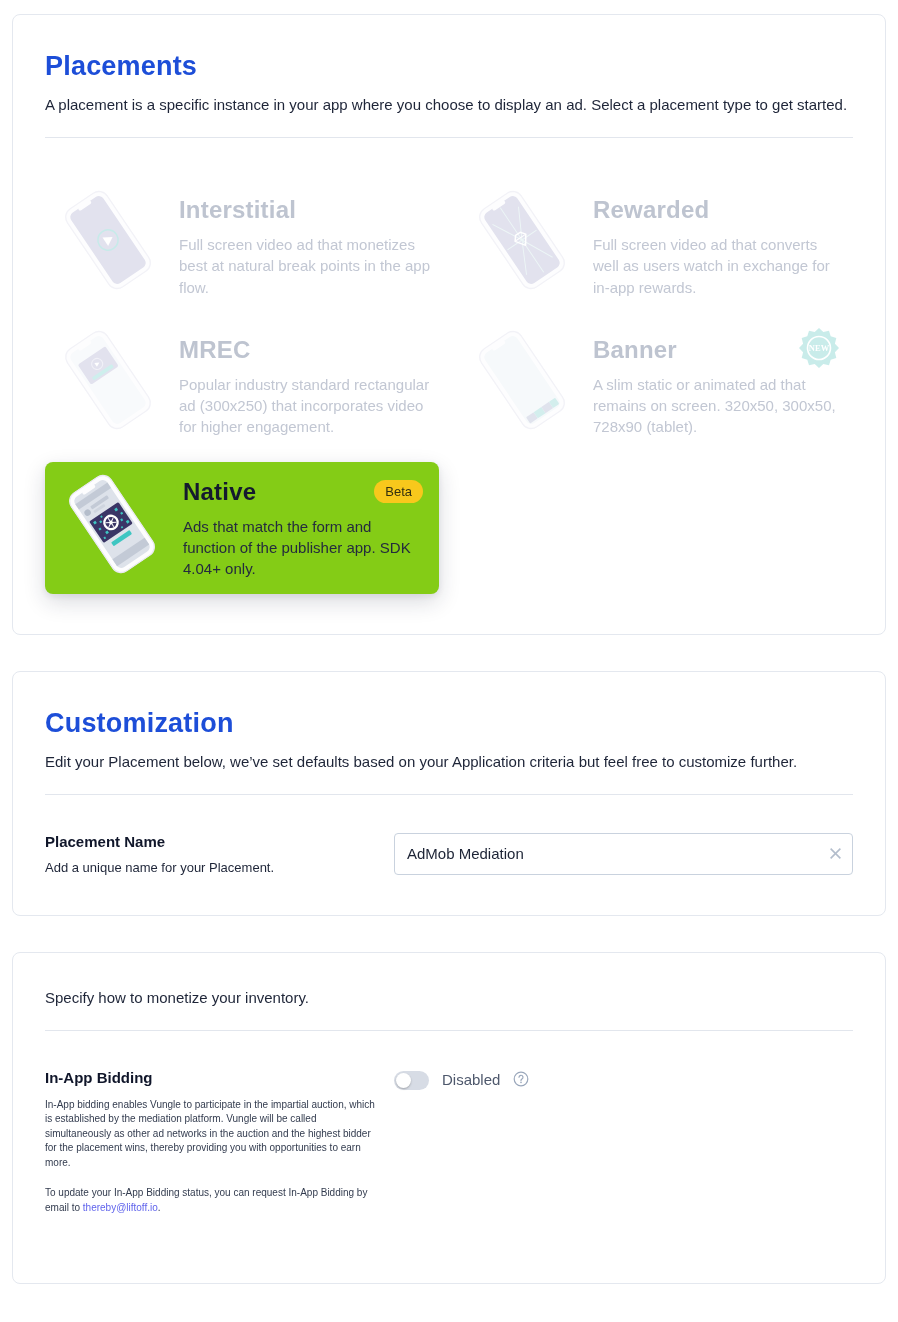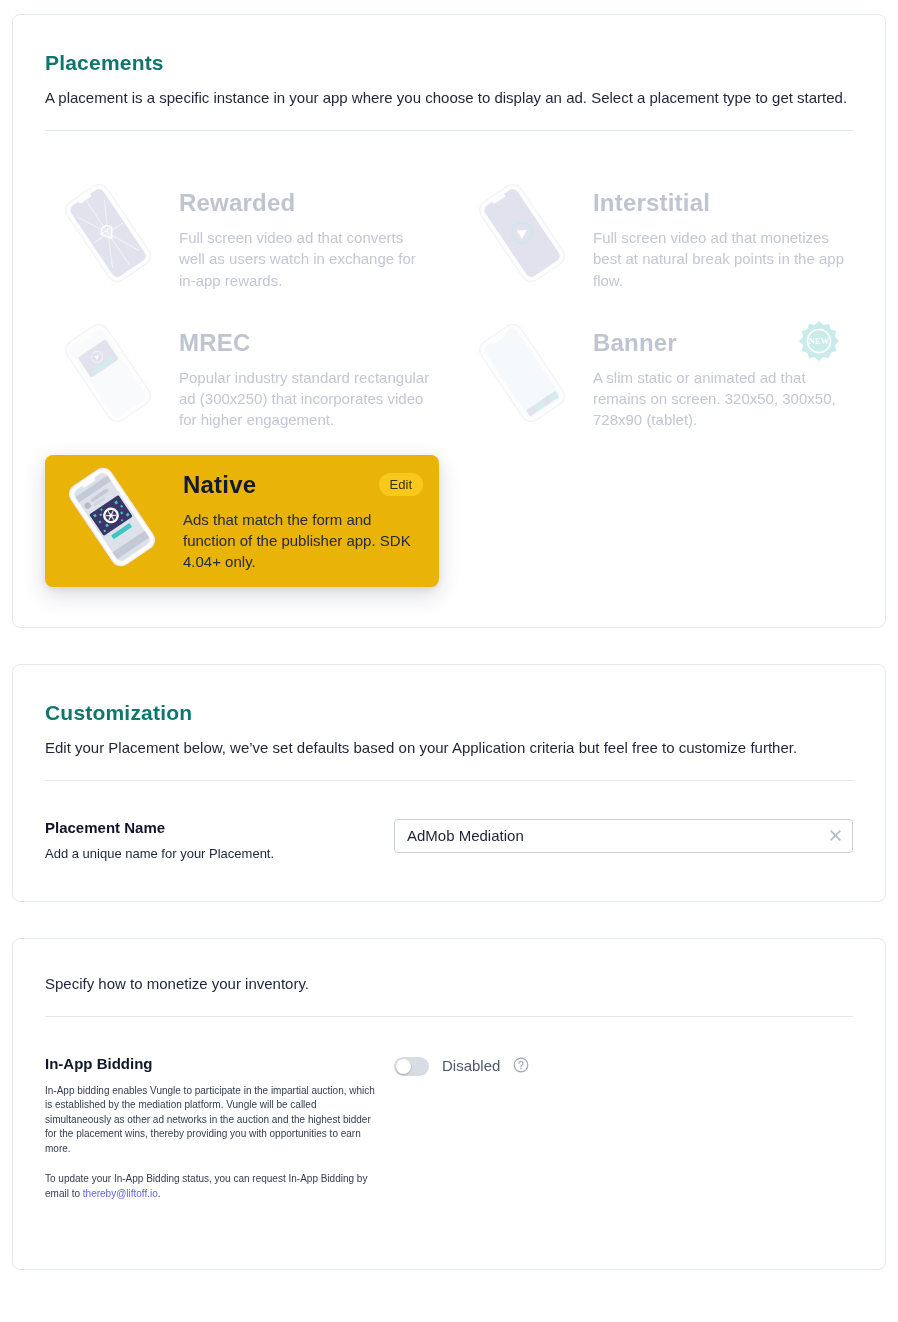--- a/index.html
+++ b/index.html
@@ -13,23 +13,23 @@
 
   
   .card {
     background: #fff;
     border: 1px solid #e4e8ef;
     border-radius: 8px;
     padding: 36px 32px 40px;
     margin-bottom: 36px;
   }
   .card h1 {
-    font-size: 21px;
+    font-size: 27px;
     font-weight: 700;
-    color: #0f766e;
+    color: #1d4ed8;
     letter-spacing: .2px;
     margin-bottom: 14px;
   }
   .card-sub { font-size: 15px; color: #1e2538; margin-bottom: 24px; }
   .divider { border: none; border-top: 1px solid #e2e6ed; }
 
   
   .type-grid {
     margin-top: 44px;
     display: grid;
@@ -47,21 +47,21 @@
   .type-item.faded .illu { opacity: .5; }
   .type-title {
     font-size: 24px;
     font-weight: 700;
     letter-spacing: .2px;
     margin: 8px 0 10px;
   }
   .muted-title { color: #bec4d0; }
   .type-desc { font-size: 15px; line-height: 1.42; color: #c2c7d3; max-width: 252px; }
   .type-item.selected {
-    background: #eab308;
+    background: #84cc16;
     border-radius: 8px;
     box-shadow: 0 8px 22px rgba(25,31,58,.16), 0 2px 6px rgba(25,31,58,.08);
     padding: 10px 16px 14px 8px;
   }
   .type-item.selected .type-title { color: #141a2e; margin-top: 6px; }
   .type-item.selected .type-desc { color: #242b3e; max-width: 258px; }
   .title-row { display: flex; align-items: flex-start; justify-content: space-between; }
   .beta-badge {
     background: #f8c81c;
     color: #33300f;
@@ -88,21 +88,21 @@
   
   .field-row { margin-top: 38px; display: flex; align-items: flex-start; }
   .field-left { width: 349px; min-width: 349px; padding-right: 14px; }
   .field-label { font-size: 15px; font-weight: 700; color: #10162a; margin-bottom: 10px; }
   .field-helper { font-size: 13px; color: #1e2538; }
   .field-right { flex: 1; }
 
   .input-wrap { position: relative; }
   .text-input {
     width: 100%;
-    height: 34px;
+    height: 42px;
     border: 1px solid #c9d2de;
     border-radius: 4px;
     padding: 0 36px 0 12px;
     font-size: 15px;
     font-family: "Liberation Sans", "DejaVu Sans", sans-serif;
     color: #1c2335;
     outline: none;
   }
   .clear-btn {
     position: absolute;
@@ -146,20 +146,36 @@
 <body>
 
 <div class="page">
 
   <section class="card">
     <h1>Placements</h1>
     <p class="card-sub">A placement is a specific instance in your app where you choose to display an ad. Select a placement type to get started.</p>
     <hr class="divider">
 
     <div class="type-grid">
+
+      <div class="type-item faded">
+        <div class="illu">
+          <svg width="50" height="96" viewBox="0 0 54 104">
+            <rect x="1" y="1" width="52" height="102" rx="11" fill="#fdfdfe" stroke="#e6e6f0" stroke-width="1.5"></rect>
+            <rect x="6" y="6" width="42" height="92" rx="6" fill="#c6c6df"></rect>
+            <rect x="19" y="5" width="16" height="4" rx="2" fill="#fdfdfe"></rect>
+            <circle cx="27" cy="52" r="11" fill="none" stroke="#8fd8d4" stroke-width="1.6"></circle>
+            <path d="M23.5 46.5 L33 52 L23.5 57.5 Z" fill="#ffffff"></path>
+          </svg>
+        </div>
+        <div class="type-text">
+          <div class="type-title muted-title">Interstitial</div>
+          <p class="type-desc">Full screen video ad that monetizes best at natural break points in the app flow.</p>
+        </div>
+      </div>
 
       <div class="type-item faded">
         <div class="illu">
           <svg width="50" height="96" viewBox="0 0 54 104">
             <rect x="1" y="1" width="52" height="102" rx="11" fill="#fdfdfe" stroke="#e6e6f0" stroke-width="1.5"></rect>
             <rect x="6" y="6" width="42" height="92" rx="6" fill="#c6c6df"></rect>
             <rect x="19" y="5" width="16" height="4" rx="2" fill="#fdfdfe"></rect>
             <g stroke="#ddf0ef" stroke-width="1">
               <line x1="27" y1="52" x2="10" y2="20"></line>
                 <line x1="27" y1="52" x2="27" y2="10"></line>
@@ -170,36 +186,20 @@
               <line x1="27" y1="52" x2="27" y2="94"></line>
                 <line x1="27" y1="52" x2="44" y2="86"></line>
             </g>
             <path d="M20 49 L24 44 L30 44 L34 49 L27 59 Z" fill="none" stroke="#ffffff" stroke-width="1.6" stroke-linejoin="round"></path>
             <line x1="20" y1="49" x2="34" y2="49" stroke="#ffffff" stroke-width="1.2"></line>
           </svg>
         </div>
         <div class="type-text">
           <div class="type-title muted-title">Rewarded</div>
           <p class="type-desc">Full screen video ad that converts well as users watch in exchange for in-app rewards.</p>
-        </div>
-      </div>
-
-      <div class="type-item faded">
-        <div class="illu">
-          <svg width="50" height="96" viewBox="0 0 54 104">
-            <rect x="1" y="1" width="52" height="102" rx="11" fill="#fdfdfe" stroke="#e6e6f0" stroke-width="1.5"></rect>
-            <rect x="6" y="6" width="42" height="92" rx="6" fill="#c6c6df"></rect>
-            <rect x="19" y="5" width="16" height="4" rx="2" fill="#fdfdfe"></rect>
-            <circle cx="27" cy="52" r="11" fill="none" stroke="#8fd8d4" stroke-width="1.6"></circle>
-            <path d="M23.5 46.5 L33 52 L23.5 57.5 Z" fill="#ffffff"></path>
-          </svg>
-        </div>
-        <div class="type-text">
-          <div class="type-title muted-title">Interstitial</div>
-          <p class="type-desc">Full screen video ad that monetizes best at natural break points in the app flow.</p>
         </div>
       </div>
 
       <div class="type-item faded">
         <div class="illu">
           <svg width="50" height="96" viewBox="0 0 54 104">
             <rect x="1" y="1" width="52" height="102" rx="11" fill="#fdfdfe" stroke="#e6e6f0" stroke-width="1.5"></rect>
             <rect x="6" y="6" width="42" height="92" rx="6" fill="#f3f6fa"></rect>
             <rect x="19" y="5" width="16" height="4" rx="2" fill="#fdfdfe"></rect>
             <rect x="9" y="20" width="36" height="26" rx="2" fill="#c6c6df"></rect>
@@ -276,21 +276,21 @@
                 <line x1="22" y1="47" x2="27" y2="50"></line>
             </g>
             <circle cx="27" cy="50" r="2" fill="#ffffff"></circle>
             <rect x="15" y="68" width="24" height="5" rx="1" fill="#3ec6c2"></rect>
             <rect x="6" y="84" width="42" height="9" fill="#c3cad6"></rect>
           </svg>
         </div>
         <div class="type-text" style="flex:1;">
           <div class="title-row">
             <div class="type-title">Native</div>
-            <span class="beta-badge">Edit</span>
+            <span class="beta-badge">Beta</span>
           </div>
           <p class="type-desc">Ads that match the form and function of the publisher app. SDK 4.04+ only.</p>
         </div>
       </div>
 
       <div></div>
     </div>
   </section>
 
   <section class="card">

